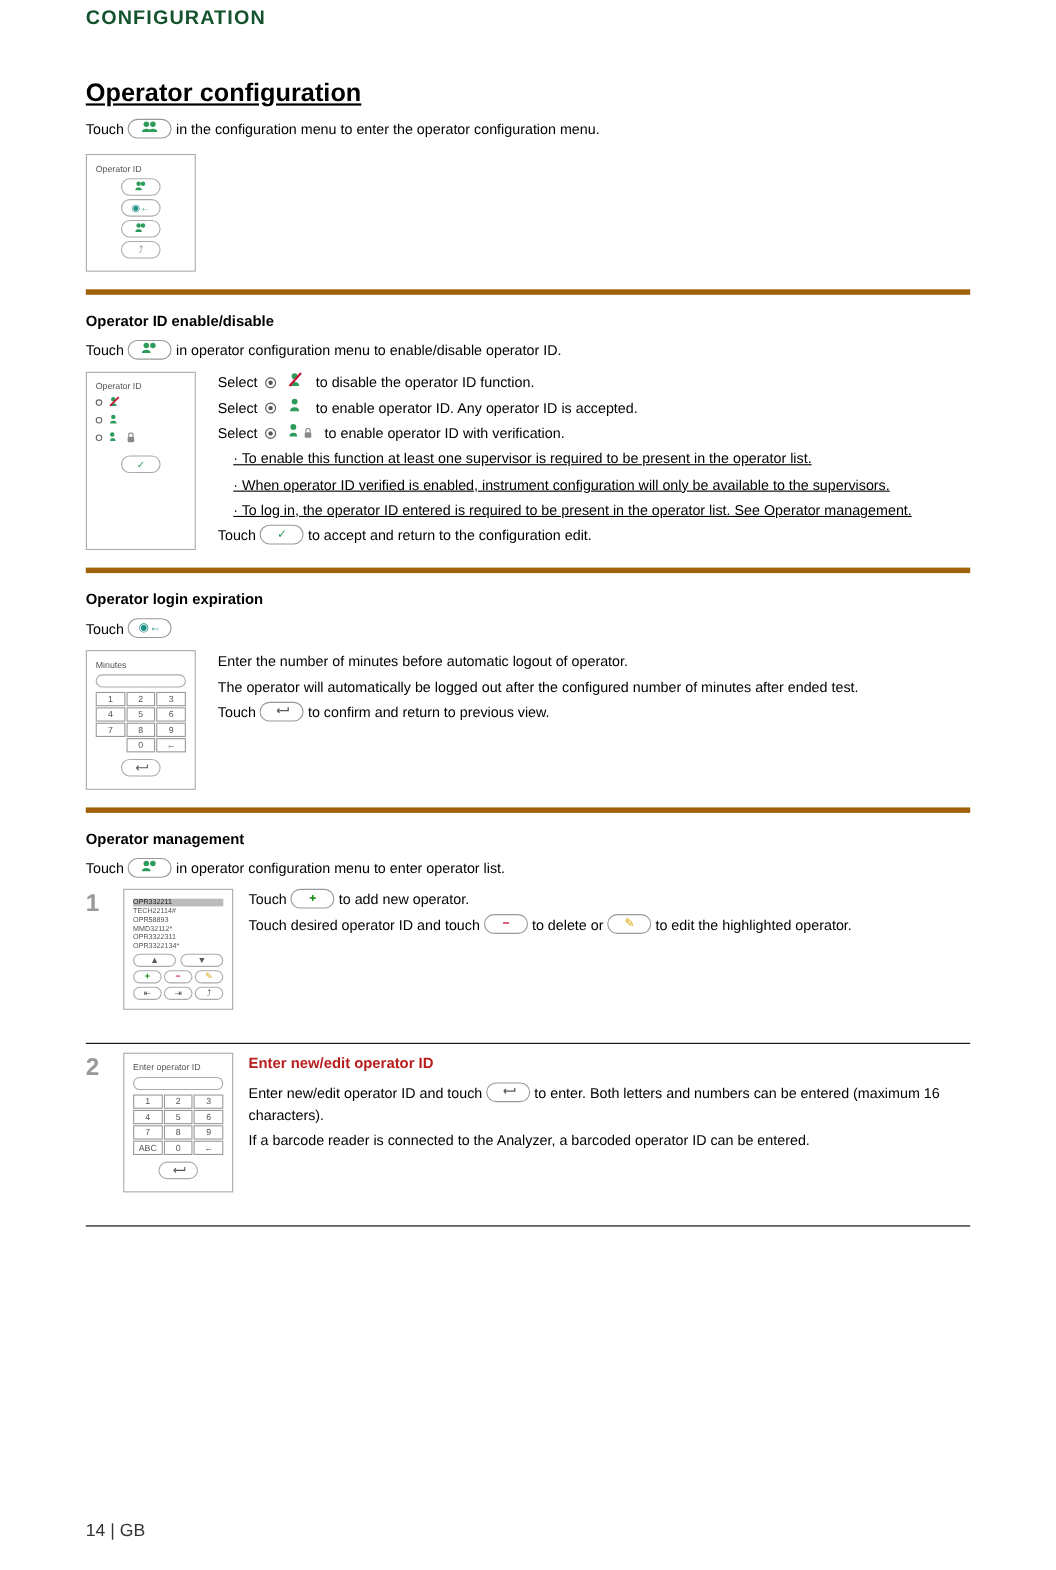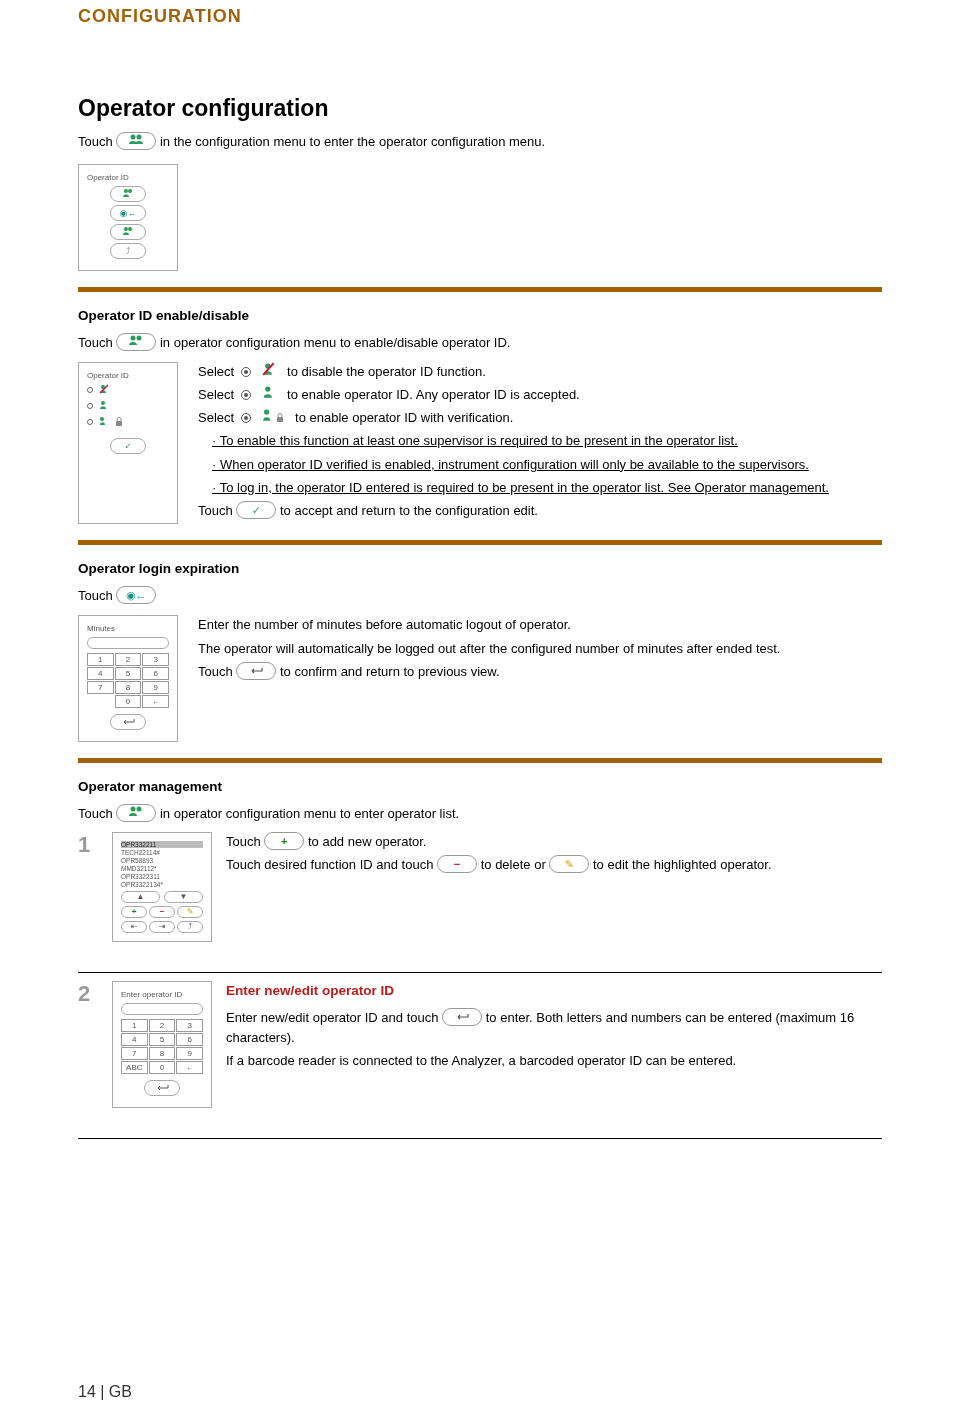--- a/index.html
+++ b/index.html
@@ -7,31 +7,32 @@
     font-family: Arial, Helvetica, sans-serif;
     font-size: 13px;
     color: #000;
     background: #fff;
     width: 960px;
     min-height: 1427px;
     position: relative;
     padding: 0 78px 50px 78px;
   }
   .chapter {
-    color: #a16207;
+    color: #14532d;
     letter-spacing: 1px;
     font-weight: 600;
     font-size: 18px;
     padding-top: 6px;
-    margin-bottom: 68px;
+    margin-bottom: 44px;
   }
   h1 {
     font-size: 23px;
     font-weight: 700;
     margin-bottom: 10px;
+    text-decoration: underline;
   }
   .lead, .para {
     font-size: 13px;
     line-height: 1.5;
     margin-bottom: 8px;
   }
   .pill {
     display: inline-block;
     border: 1px solid #999;
     border-radius: 10px;
@@ -430,21 +431,21 @@
         <div class="sm">⤴</div>
       </div>
     </div>
     <div class="content">
       <div class="line">
         <span>Touch</span>
         <span class="pill"><span class="pill-inner ic-plus">+</span></span>
         <span>to add new operator.</span>
       </div>
       <div class="line">
-        <span>Touch desired function ID and touch</span>
+        <span>Touch desired operator ID and touch</span>
         <span class="pill"><span class="pill-inner ic-minus">−</span></span>
         <span>to delete or</span>
         <span class="pill"><span class="pill-inner ic-edit">✎</span></span>
         <span>to edit the highlighted operator.</span>
       </div>
     </div>
   </div>
 
   <div class="step-row">
     <div class="num-col">2</div>

